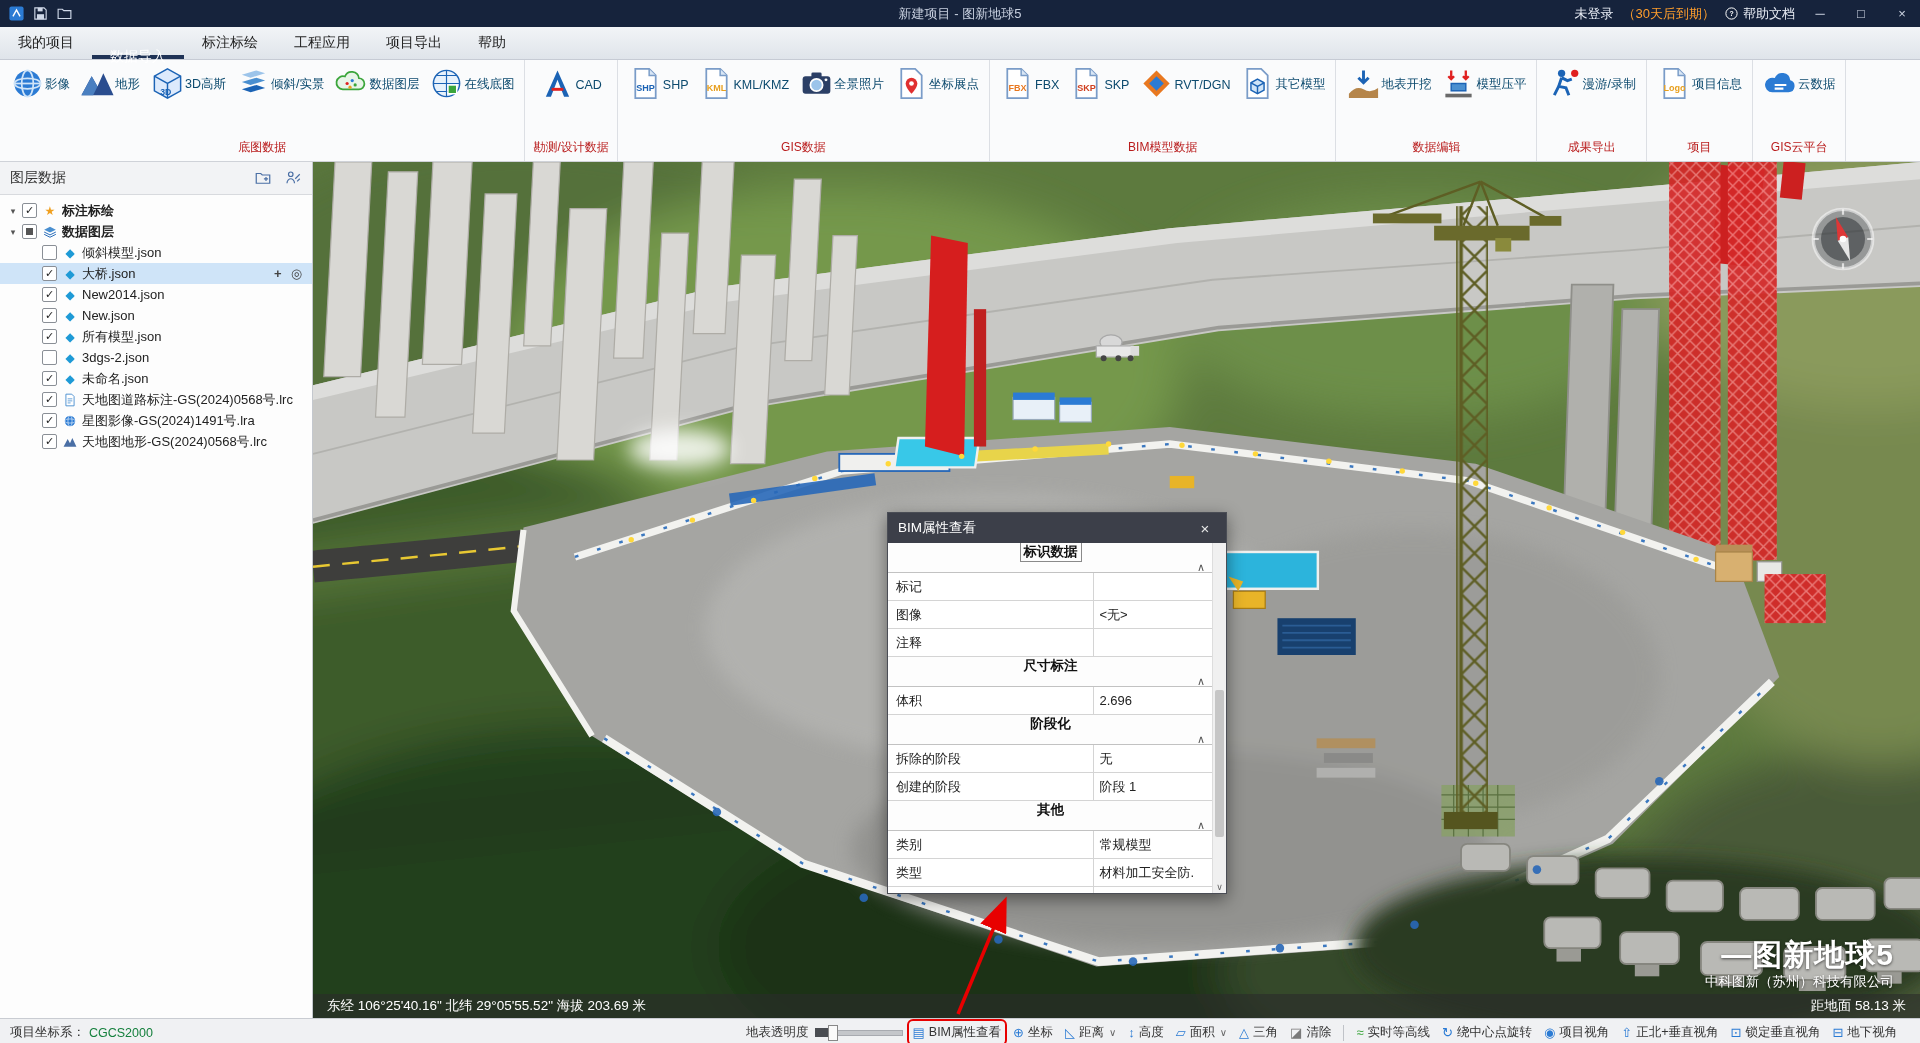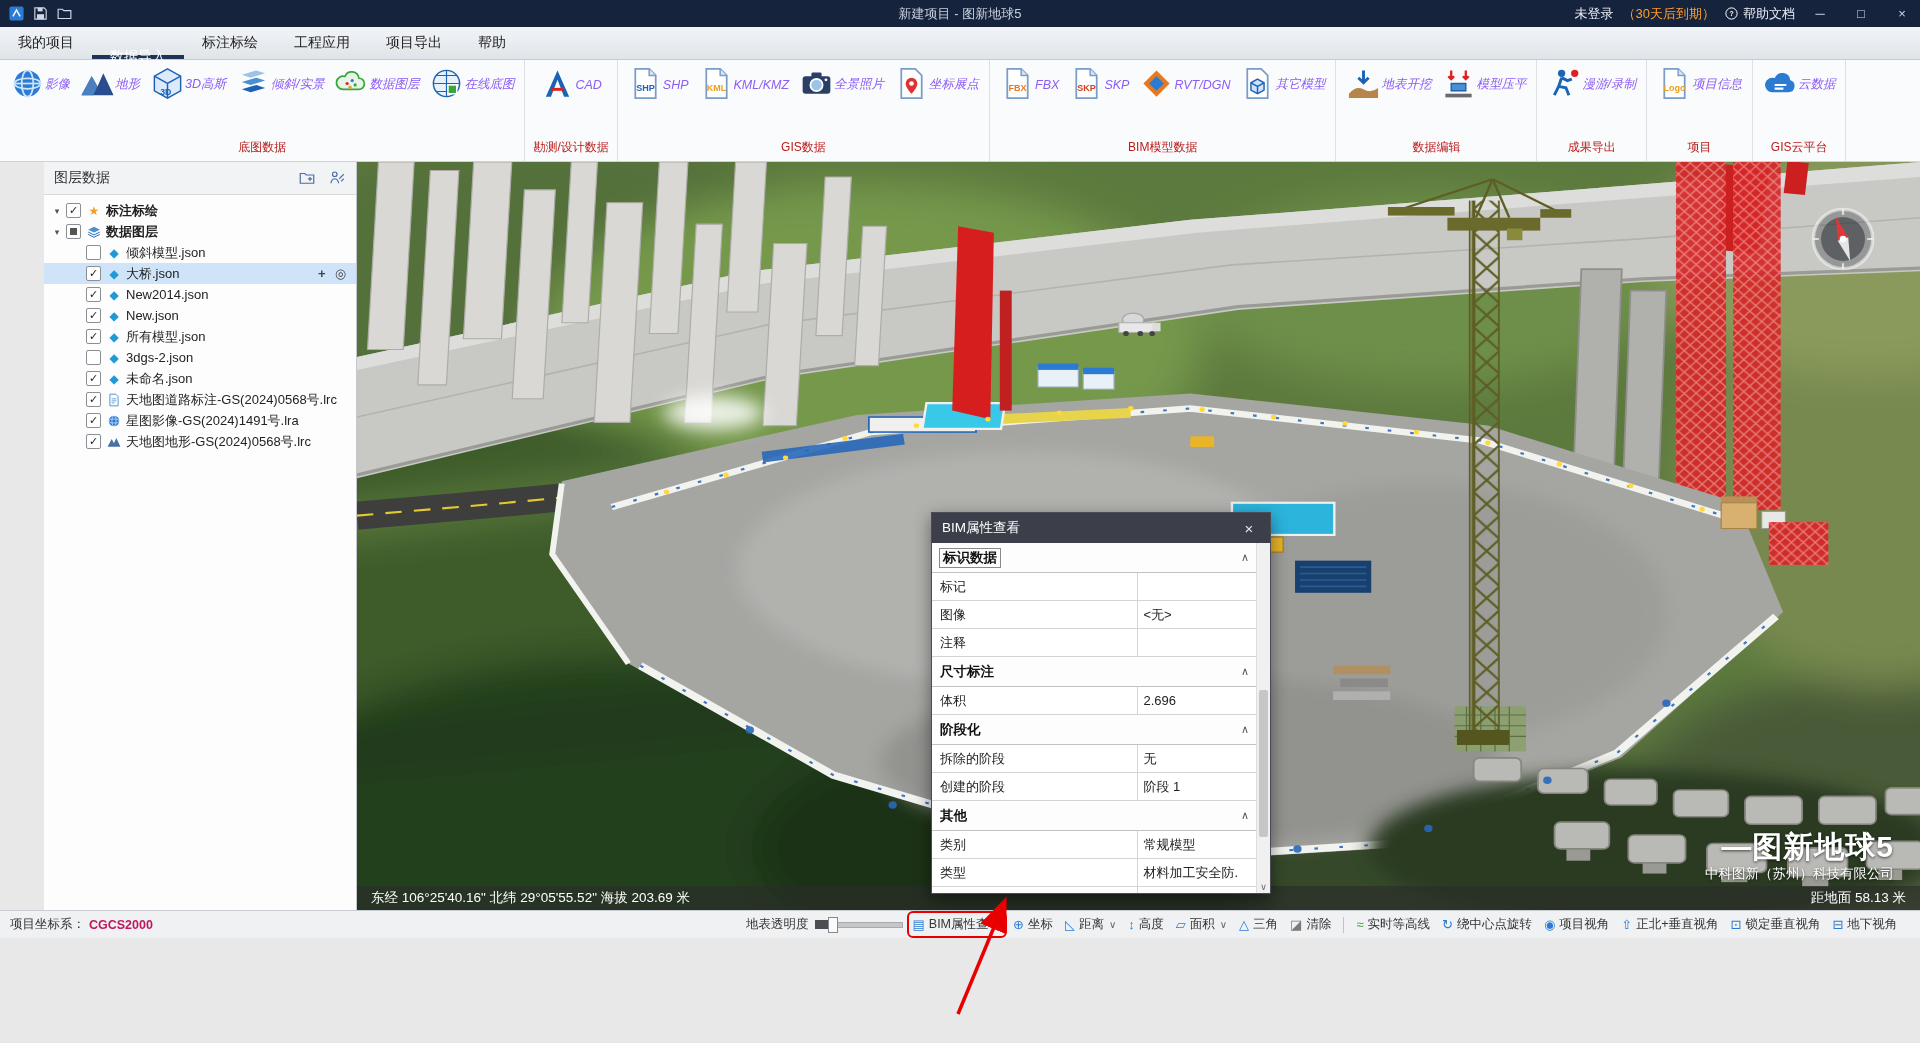--- a/index.html
+++ b/index.html
@@ -25,25 +25,25 @@
   .tab{padding:0 18px;display:flex;align-items:center;color:#1e1e1e;cursor:default;white-space:nowrap;}
   .tab.active{background:#1f3356;color:#fff;margin-top:28px;}
 
   
   #ribbon{height:101px;background:#fafbfc;border-bottom:1px solid #cfd2d8;display:flex;align-items:stretch;}
   .ribbon-group{display:flex;flex-direction:column;border-right:1px solid #dcdfe4;padding:5px 6px 0;}
   .ribbon-items{display:flex;flex:1;align-items:flex-start;gap:2px;justify-content:center;}
   .ribbon-item{display:flex;flex-direction:row;align-items:center;min-width:54px;padding:1px 4px;cursor:default;}
   .ribbon-icon{width:35px;height:35px;display:flex;}
   .ribbon-icon svg{width:100%;height:100%;}
-  .ribbon-label{font-size:12.5px;color:#8b5cf6;margin-top:2px;white-space:nowrap;font-style:italic;}
+  .ribbon-label{font-size:12.5px;color:#0c4a6e;margin-top:2px;white-space:nowrap;}
   .ribbon-group-label{text-align:center;font-size:12px;color:#b91c1c;padding:2px 2px 5px;white-space:nowrap;}
 
   
-  #main{display:flex;height:748px;padding-left:44px;}
+  #main{display:flex;height:856px;}
 
   
   #sidebar{width:312px;min-width:312px;background:#fdfdfd;border-right:1px solid #c4c8ce;display:flex;flex-direction:column;overflow:hidden;}
   .sb-header{height:32px;display:flex;align-items:center;padding:0 10px;background:#f2f3f5;border-bottom:1px solid #d8dade;font-size:14px;color:#333;}
   .sb-tools{margin-left:auto;display:flex;gap:12px;}
   .sb-tool{width:18px;height:18px;display:flex;}
   .sb-tool svg{width:100%;height:100%;}
   #layer-tree{padding-top:5px;font-size:13px;color:#222;}
   .tree-row{height:21px;display:flex;align-items:center;padding-left:6px;position:relative;white-space:nowrap;cursor:default;}
   .tree-row.lvl1{padding-left:40px;}
@@ -71,31 +71,31 @@
   .compass svg{width:100%;height:100%;}
 
   
   .bim-panel{position:absolute;left:574px;top:350px;width:338px;height:380px;background:#fff;border:1px solid #4a4d55;box-shadow:0 5px 16px rgba(0,0,0,.45);z-index:20;display:flex;flex-direction:column;overflow:hidden;}
   .bim-header{height:30px;min-height:30px;background:#3c3f49;color:#fff;display:flex;align-items:center;padding:0 10px;font-size:13.5px;}
   .bim-close{margin-left:auto;font-size:15px;color:#e8e8e8;width:22px;text-align:center;cursor:default;}
   .bim-body{flex:1;position:relative;overflow:hidden;padding-right:13px;}
   .bim-scrollbar{position:absolute;right:0;top:0;bottom:0;width:13px;background:#f0f0f0;border-left:1px solid #ddd;}
   .bim-thumb{position:absolute;left:2px;right:2px;top:42%;height:42%;background:#c6c6c6;border-radius:2px;}
   .bim-scroll-down{position:absolute;bottom:1px;left:0;right:0;text-align:center;font-size:9px;color:#666;}
-  .bim-section{height:29px;display:flex;align-items:center;padding:0 8px;background:#fdfdfd;border-bottom:1px solid #c2c2c2;font-weight:bold;font-size:13.5px;color:#111;}
+  .bim-section{height:29px;display:flex;align-items:center;padding:0 8px;background:#fdfdfd;border-bottom:1px solid #c2c2c2;font-weight:bold;font-size:13.5px;color:#111;flex-direction:column;}
   .sec-title.focusbox{outline:1px solid #8a8a8a;padding:0 3px;}
   .bim-section .chev{margin-left:auto;color:#555;font-size:11px;font-weight:normal;}
   .bim-row{height:27px;display:flex;border-bottom:1px solid #d4d4d4;font-size:13px;color:#222;}
   .bim-row .lbl{width:58%;padding:0 8px;border-right:1px solid #d4d4d4;display:flex;align-items:center;overflow:hidden;white-space:nowrap;}
   .bim-row .val{flex:1;padding:0 6px;display:flex;align-items:center;overflow:hidden;white-space:nowrap;}
 
   
   #statusbar{height:27px;background:#f0f1f3;border-top:1px solid #c9ccd2;display:flex;align-items:center;font-size:12.5px;color:#333;position:relative;z-index:10;}
   .st-left{display:flex;align-items:center;padding-left:10px;}
-  .crs-value{color:#be185d;margin-left:4px;font-weight:bold;}
+  .crs-value{color:#15803d;margin-left:4px;}
   .st-center{position:absolute;left:746px;display:flex;align-items:center;gap:8px;white-space:nowrap;}
   .opacity{display:flex;align-items:center;gap:6px;}
   .slider{width:88px;height:15px;position:relative;display:flex;align-items:center;}
   .slider-track{height:4px;width:100%;background:#c4c6ca;border:1px solid #a8aab0;}
   .slider-fill{position:absolute;left:0;width:13px;height:9px;background:#4a4d52;}
   .slider-handle{position:absolute;left:13px;width:8px;height:14px;background:#fafafa;border:1px solid #888;}
   .st-btn{display:flex;align-items:center;gap:4px;cursor:default;padding:1px 2px;}
   .st-btn .ic{font-size:13px;line-height:1;}
   .st-btn.highlight{outline:2px solid #e80000;outline-offset:2px;border-radius:2px;}
   .st-sep{width:1px;height:16px;background:#c0c3c8;margin:0 2px;}

